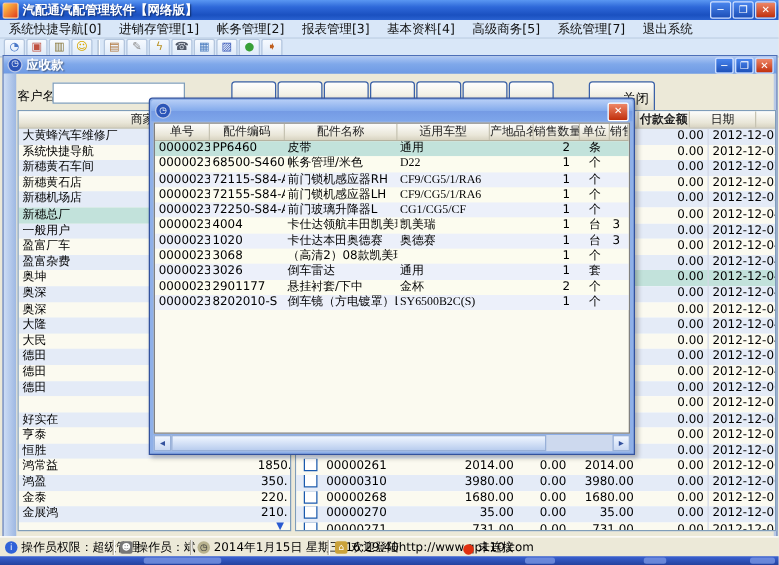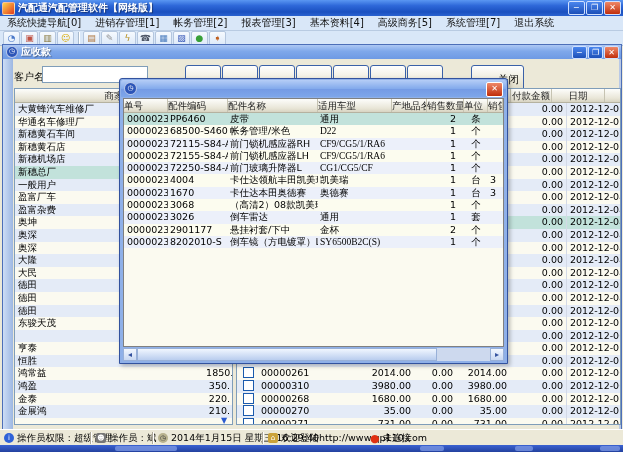--- a/index.html
+++ b/index.html
@@ -86,21 +86,21 @@
     background:linear-gradient(180deg,#b5cdf6 0%,#84abec 50%,#749ae4 50%,#7ea6ea 100%);
     display:flex;align-items:center;}
   .dlg-ico{width:11px;height:11px;border-radius:50%;background:#2c55b8;border:1px solid #fffa;
     color:#fff;font-size:7px;line-height:10px;text-align:center;margin-left:3px;}
   .dlg-x{position:absolute;right:3px;top:2px;width:15px;height:13px;border:1px solid #fff;border-radius:2px;
     background:linear-gradient(180deg,#ef8868,#c02e0c);color:#fff;font-size:8px;line-height:12px;text-align:center;}
   .dlg-grid{position:absolute;left:3px;top:19px;right:3px;bottom:16px;background:#fbfaf0;
     border:1px solid #808080;overflow:hidden;}
   .d-header{height:13px;display:flex;background:linear-gradient(180deg,#fdfdfb,#e9e6d8 70%,#d8d4c2);
     border-bottom:1px solid #b5b2a0;font-size:9.5px;color:#222;line-height:13px;}
-  .d-header .hc{border-right:1px solid #c6c3b2;text-align:left;box-sizing:border-box;white-space:nowrap;overflow:hidden;}
+  .d-header .hc{border-right:1px solid #c6c3b2;text-align:center;box-sizing:border-box;white-space:nowrap;overflow:hidden;}
   .drow{height:12.3px;line-height:12.3px;font-size:9.5px;display:flex;color:#000;background:#ecf0fa;}
   .drow.odd{background:#fcfcef;}
   .drow.sel{background:#c2e2db;}
   .dc{box-sizing:border-box;white-space:nowrap;overflow:hidden;}
   .dc.c1{width:44px;padding-left:3px;}
   .dc.c2{width:60px;padding-left:2px;}
   .dc.c3{width:90px;padding-left:2px;}
   .dc.c4{width:74px;padding-left:2px;font-family:Liberation Serif, serif;}
   .dc.c5{width:35px;}
   .dc.c6{width:37px;text-align:right;padding-right:8px;}
@@ -196,21 +196,21 @@
   <div class="close-btn">关闭</div>
 
   <div class="sidebar">
     <div class="s-header">商家名称</div>
     <div id="sidebar-rows">
         <div class="srow">
           <div class="nm">大黄蜂汽车维修厂</div>
           <div class="am"></div>
         </div>
         <div class="srow odd">
-          <div class="nm">华通名车修理厂</div>
+          <div class="nm">系统快捷导航</div>
           <div class="am"></div>
         </div>
         <div class="srow">
           <div class="nm">新穗黄石车间</div>
           <div class="am"></div>
         </div>
         <div class="srow odd">
           <div class="nm">新穗黄石店</div>
           <div class="am"></div>
         </div>
@@ -260,24 +260,24 @@
         </div>
         <div class="srow odd">
           <div class="nm">德田</div>
           <div class="am"></div>
         </div>
         <div class="srow">
           <div class="nm">德田</div>
           <div class="am"></div>
         </div>
         <div class="srow odd">
-          <div class="nm">东骏天茂</div>
-          <div class="am"></div>
-        </div>
-        <div class="srow">
+          <div class="am"></div>
+        </div>
+        <div class="srow">
+          <div class="nm">好实在</div>
           <div class="am"></div>
         </div>
         <div class="srow odd">
           <div class="nm">亨泰</div>
           <div class="am"></div>
         </div>
         <div class="srow">
           <div class="nm">恒胜</div>
           <div class="am">2220.</div>
         </div>
@@ -305,21 +305,21 @@
     <div class="s-downarrow">▼</div>
   </div>
 
   <div class="maintable">
     <div class="m-header" id="main-header">
         <div class="hc" style="width: 22px;"></div>
         <div class="hc" style="width: 64px;"></div>
         <div class="hc" style="width: 92px;"></div>
         <div class="hc" style="width: 40px;"></div>
         <div class="hc" style="width: 56px;"></div>
-        <div class="hc" style="width: 41px;">付款金额</div>
+        <div class="hc" style="width: 41px; font-weight: bold;">付款金额</div>
         <div class="hc" style="width: 53px;">日期</div>
       </div>
     <div id="main-rows">
         <div class="mrow">
           <div class="mc c-cb"></div>
           <div class="mc c-no"></div>
           <div class="mc c-amt"></div>
           <div class="mc c-paid"></div>
           <div class="mc c-due"></div>
           <div class="mc c-pay">0.00</div>
@@ -625,21 +625,21 @@
             <div class="dc c2">4004</div>
             <div class="dc c3">卡仕达领航丰田凯美瑞（8寸</div>
             <div class="dc c4">凯美瑞</div>
             <div class="dc c5"></div>
             <div class="dc c6">1</div>
             <div class="dc c7">台</div>
             <div class="dc c8">3</div>
           </div>
           <div class="drow">
             <div class="dc c1">00000230</div>
-            <div class="dc c2">1670</div>
+            <div class="dc c2">1020</div>
             <div class="dc c3">卡仕达本田奥德赛</div>
             <div class="dc c4">奥德赛</div>
             <div class="dc c5"></div>
             <div class="dc c6">1</div>
             <div class="dc c7">台</div>
             <div class="dc c8">3</div>
           </div>
           <div class="drow odd">
             <div class="dc c1">00000230</div>
             <div class="dc c2">3068</div>

